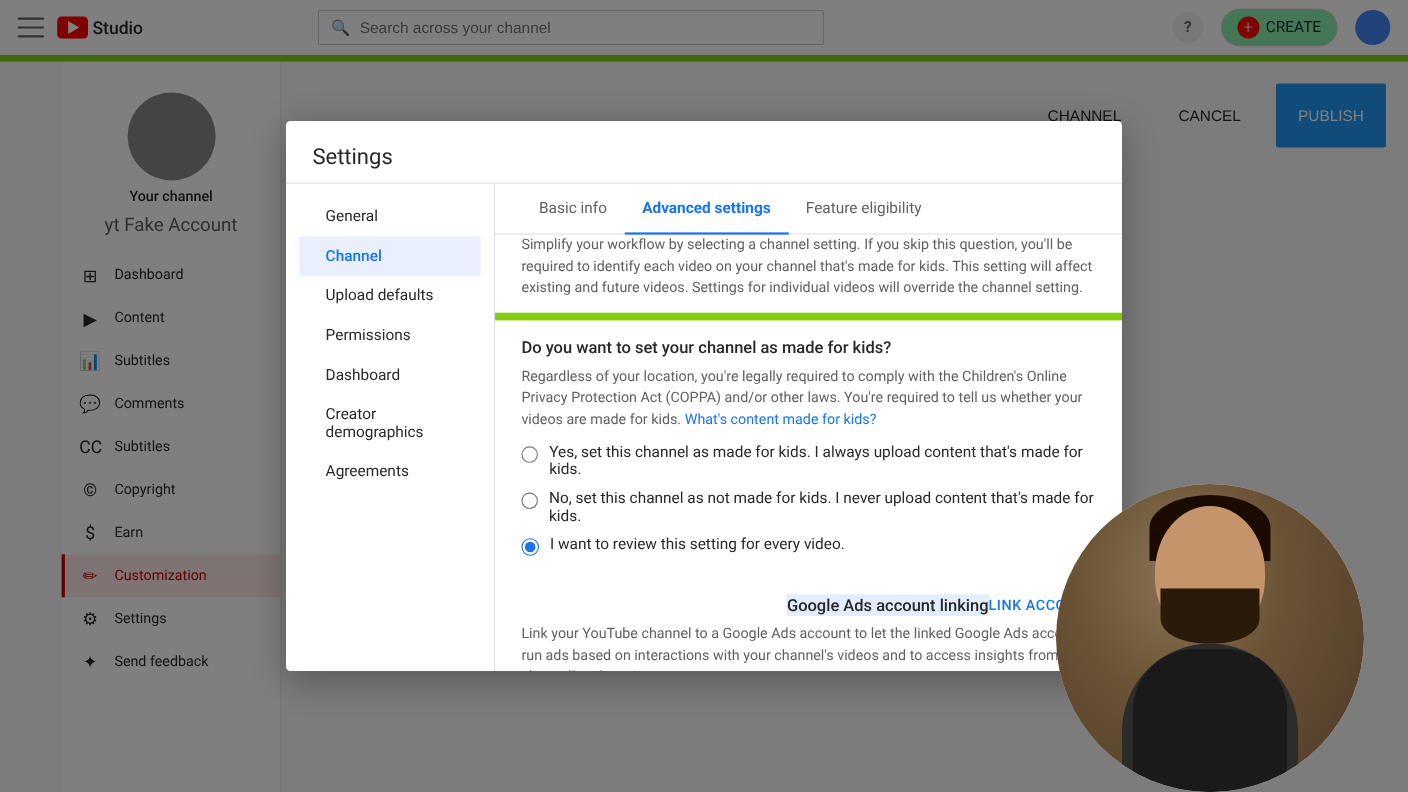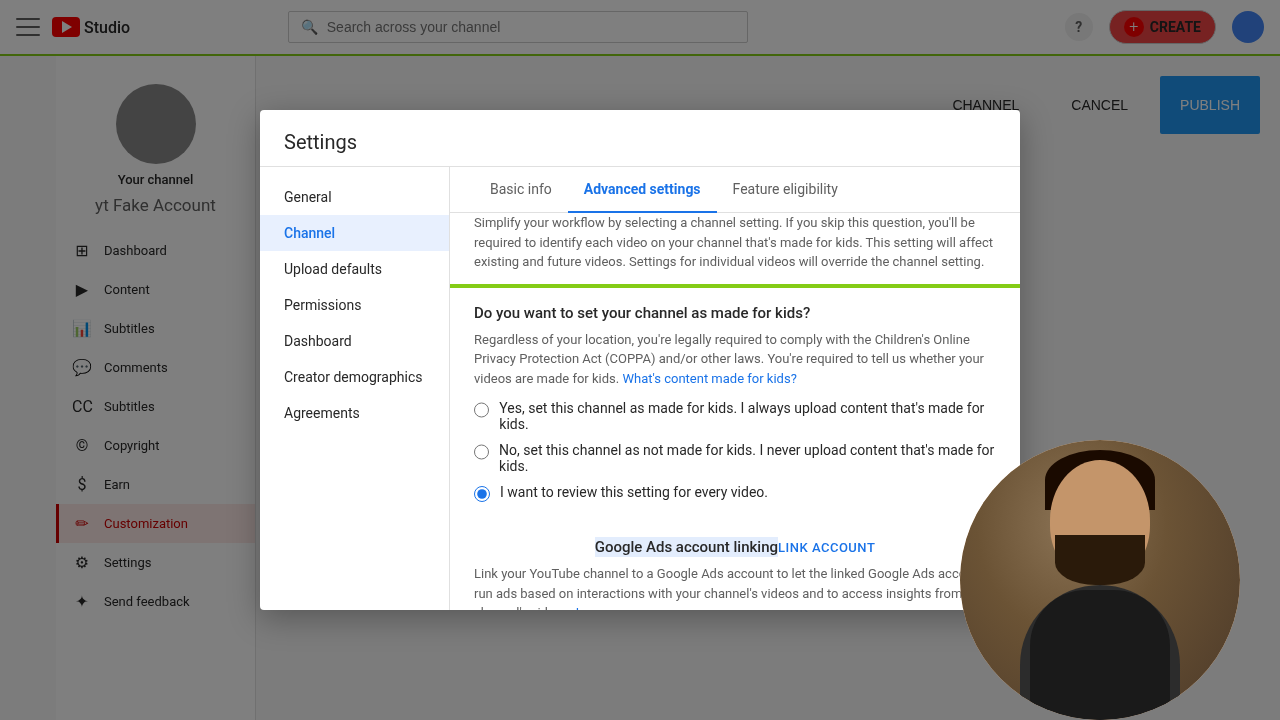--- a/index.html
+++ b/index.html
@@ -18,21 +18,21 @@
       height: 720px;
       background: #f9f9f9;
       position: relative;
       overflow: hidden;
     }
 
     
     .topbar {
       height: 56px;
       background: #fff;
-      border-bottom: 2px solid #84cc16;
+      border-bottom: 6px solid #84cc16;
       display: flex;
       align-items: center;
       padding: 0 16px;
       position: relative;
       z-index: 1;
     }
     .topbar-left {
       display: flex;
       align-items: center;
       gap: 12px;
@@ -125,23 +125,23 @@
     }
     .create-btn {
       display: flex;
       align-items: center;
       gap: 6px;
       padding: 6px 14px;
       border: 1px solid #ccc;
       border-radius: 18px;
       cursor: pointer;
       font-size: 14px;
-      font-weight: 700;
-      color: #282828;
-      background: #ef4444;
+      font-weight: 400;
+      color: #282828;
+      background: #86efac;
     }
     .create-icon {
       width: 20px;
       height: 20px;
       background: #ff0000;
       border-radius: 50%;
       display: flex;
       align-items: center;
       justify-content: center;
     }
@@ -305,21 +305,21 @@
       color: #282828;
     }
     .modal-body {
       display: flex;
       flex: 1;
       overflow: hidden;
     }
     .modal-sidebar {
       width: 190px;
       border-right: 1px solid #e0e0e0;
-      padding: 12px 0;
+      padding: 12px 12px;
       flex-shrink: 0;
     }
     .modal-sidebar-item {
       padding: 10px 24px;
       font-size: 14px;
       color: #282828;
       cursor: pointer;
     }
     .modal-sidebar-item.active {
       background: #e8f0fe;
@@ -401,21 +401,21 @@
     }
 
     
     .ads-section {
       margin-top: 20px;
       padding-top: 16px;
     }
     .ads-header {
       display: flex;
       align-items: center;
-      justify-content: center;
+      justify-content: flex-end;
       margin-bottom: 8px;
     }
     .ads-title {
       font-size: 15px;
       font-weight: 500;
       color: #282828;
     }
     .link-account-btn {
       color: #1a73e8;
       font-size: 13px;
@@ -514,21 +514,21 @@
     }
     .modal-content::-webkit-scrollbar-thumb {
       background: #ccc;
       border-radius: 4px;
     }
 
     .top-scroll-description {
       font-size: 13px;
       color: #606060;
       line-height: 1.5;
-      border-bottom: 4px solid #84cc16;
+      border-bottom: 7px solid #84cc16;
       padding: 0 24px 12px;
       background: #fff;
     }
   </style>
 </head>
 <body>
 
 <div class="studio-bg">
 
   <div class="topbar">

